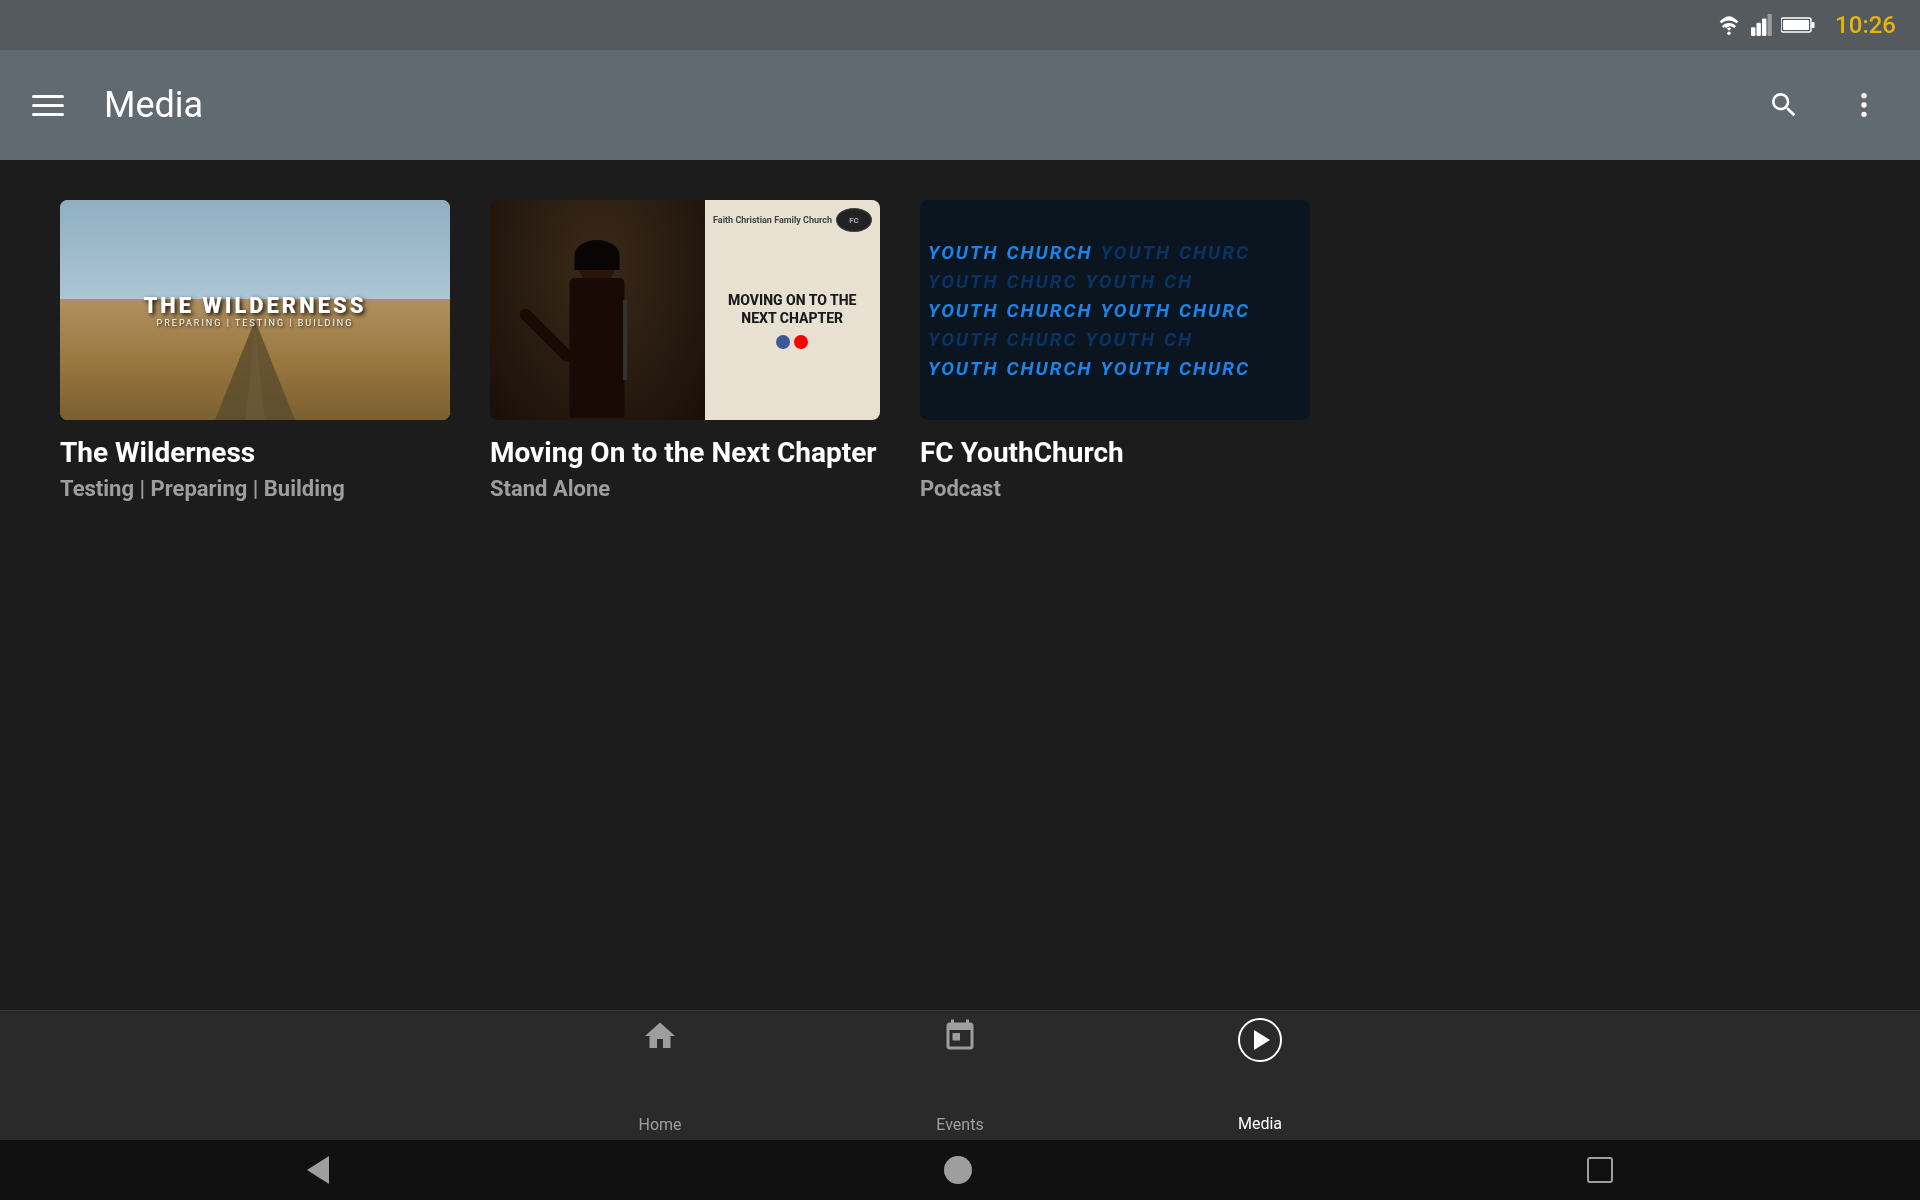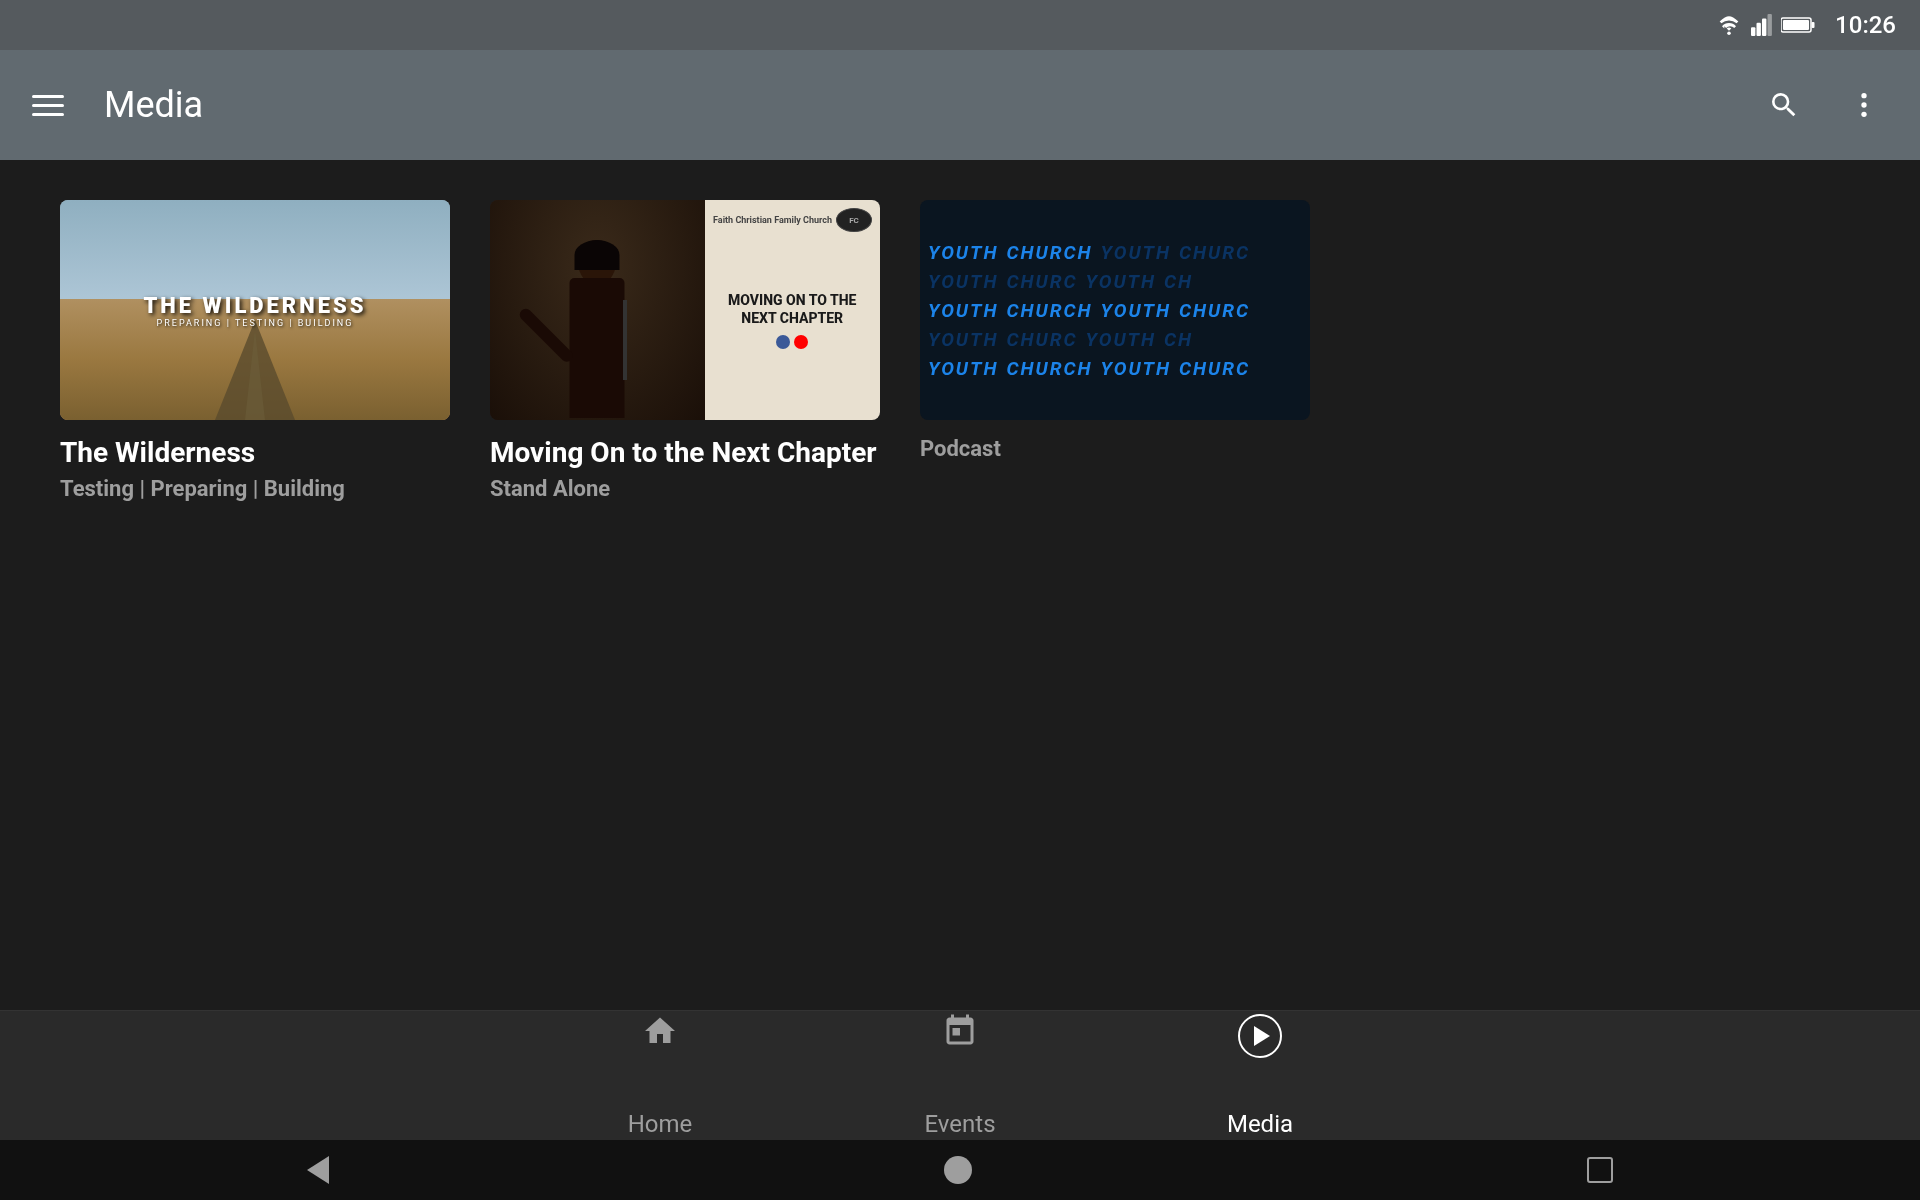--- a/index.html
+++ b/index.html
@@ -19,21 +19,21 @@
       height: 50px;
       display: flex;
       align-items: center;
       justify-content: flex-end;
       padding: 0 24px;
     }
     .status-icons {
       display: flex;
       align-items: center;
       gap: 8px;
-      color: #ffffff;
+      color: #eab308;
       font-size: 22px;
     }
     .status-time {
       font-size: 24px;
       font-weight: 500;
       margin-left: 10px;
     }
 
     
     .app-bar {
@@ -277,21 +277,21 @@
       max-width: 300px;
     }
     .nav-icon {
       font-size: 36px;
       color: #9e9e9e;
     }
     .nav-icon.active-icon {
       color: #ffffff;
     }
     .nav-label {
-      font-size: 24px;
+      font-size: 16px;
       color: #9e9e9e;
       margin-top: 44px;
     }
     .nav-label.active-label {
       color: #ffffff;
     }
     
     .media-circle-icon {
       width: 44px;
       height: 44px;
@@ -498,20 +498,21 @@
             </div>
             <div class="youth-line">
               <span class="youth-word" style="font-size:19px;">YOUTH</span>
               <span class="youth-word" style="font-size:19px;">CHURCH</span>
               <span class="youth-word" style="font-size:19px;">YOUTH</span>
               <span class="youth-word" style="font-size:19px;">CHURC</span>
             </div>
           </div>
         </div>
       </div>
+      <div class="card-title">FC YouthChurch</div>
       <div class="card-subtitle">Podcast</div>
     </div>
 
   </div>
 </div>
 
 <div class="bottom-nav">
 
   <div class="nav-item">
     <div class="nav-icon">

